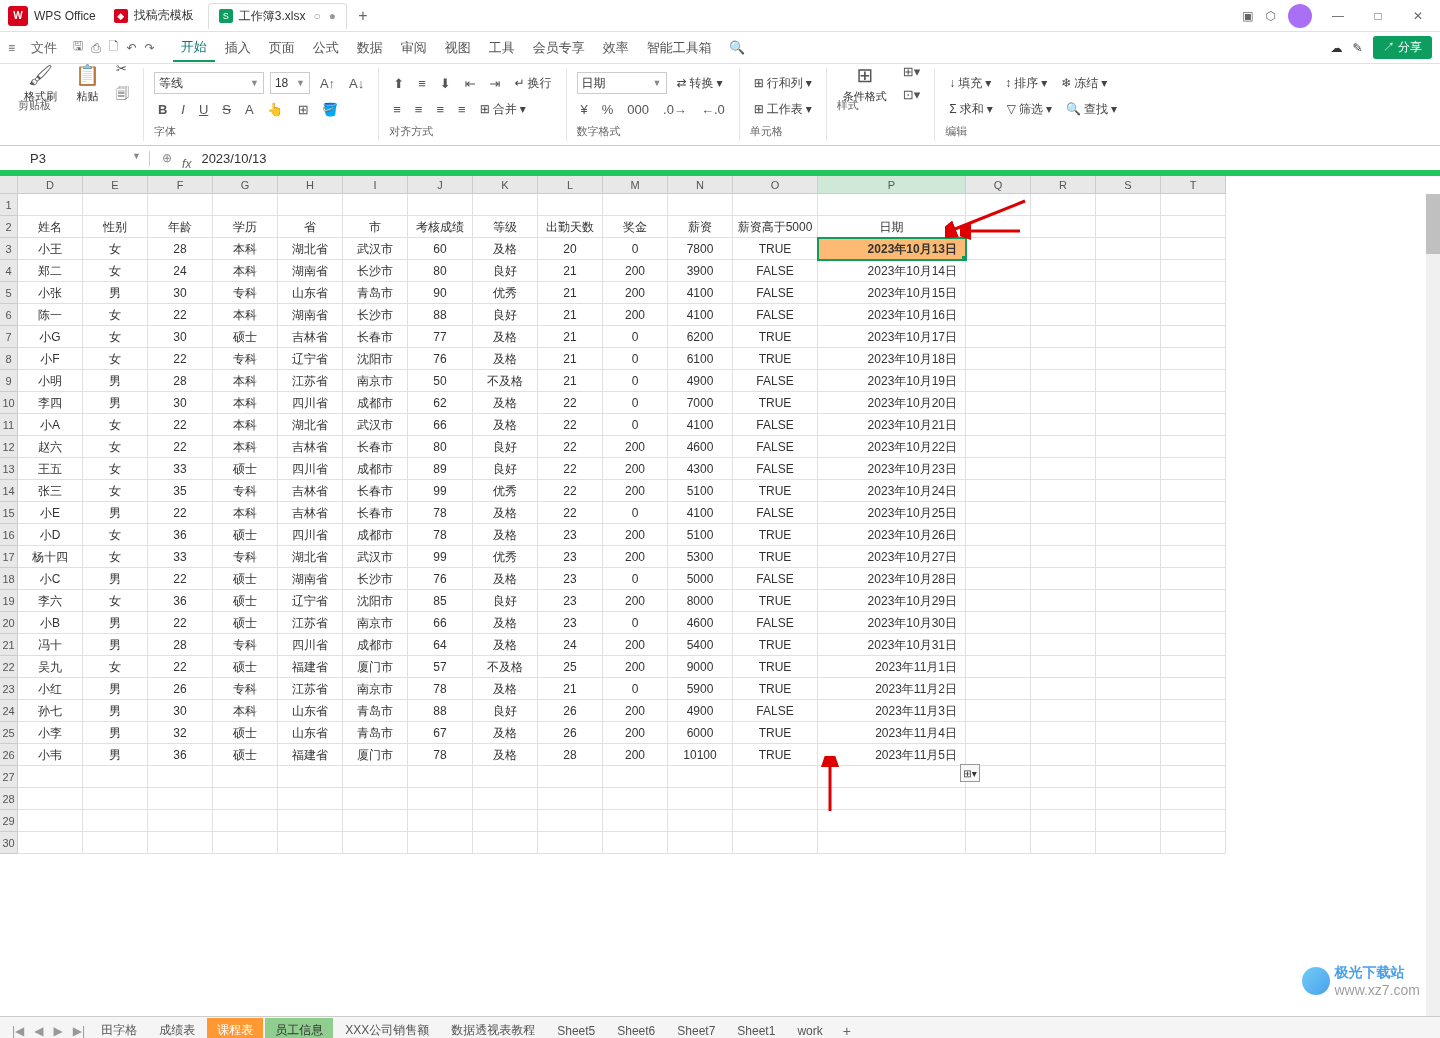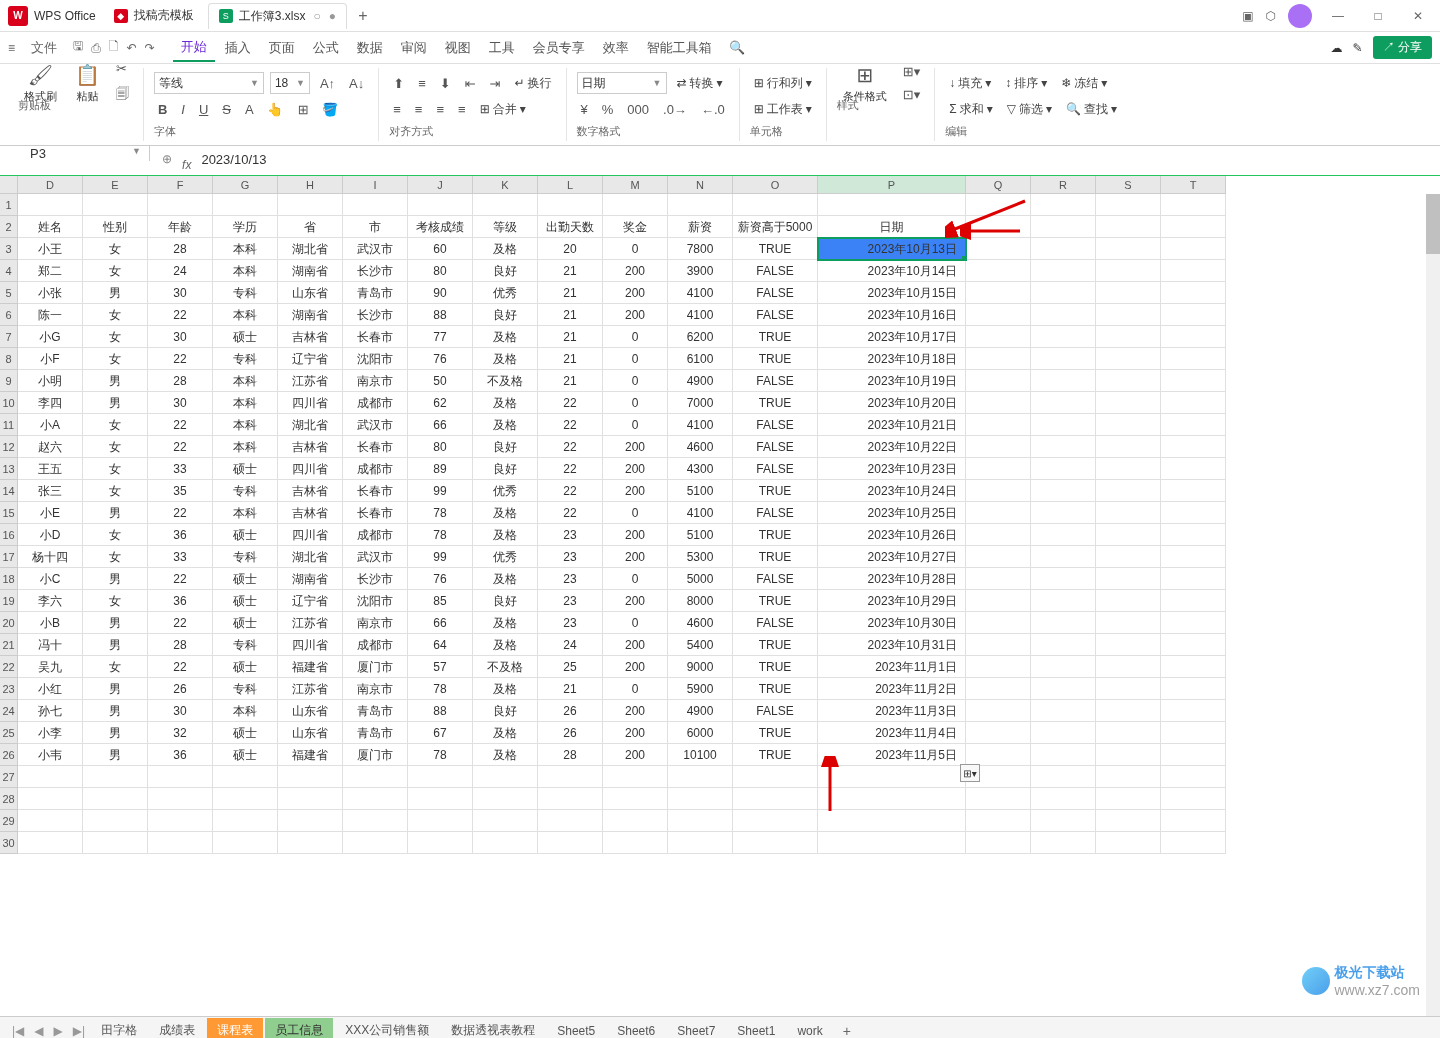--- a/index.html
+++ b/index.html
@@ -17,21 +17,21 @@
 .tab-close { margin-left: 8px; color: #999; }
 .tab-add { width: 24px; text-align: center; color: #666; font-size: 16px; }
 .titlebar-right { margin-left: auto; display: flex; align-items: center; gap: 12px; }
 .titlebar-right span { color: #666; cursor: pointer; }
 .avatar { width: 24px; height: 24px; background: #a970f5; border-radius: 50%; }
 .win-btn { width: 28px; text-align: center; color: #666; }
 
 
 .menubar { height: 32px; background: #fff; display: flex; align-items: center; padding: 0 8px; border-bottom: 1px solid #e0e0e0; gap: 2px; }
 .menu-btn { padding: 4px 8px; color: #555; cursor: pointer; font-size: 13px; }
-.menu-btn.active { color: #6d28d9; border-bottom: 2px solid #0c9d5f; }
+.menu-btn.active { color: #0f766e; border-bottom: 2px solid #0c9d5f; }
 .menubar-left { display: flex; align-items: center; gap: 8px; margin-right: 16px; }
 .menubar-left span { color: #666; }
 .menubar-right { margin-left: auto; display: flex; align-items: center; gap: 10px; }
 .share-btn { background: #0c9d5f; color: white; padding: 3px 10px; border-radius: 3px; font-size: 12px; }
 
 
 .ribbon { background: #fff; display: flex; border-bottom: 1px solid #ccc; padding: 4px 8px; }
 .ribbon-group { border-right: 1px solid #e5e5e5; padding: 2px 10px; display: flex; flex-direction: column; }
 .ribbon-group:last-child { border-right: none; }
 .ribbon-row { display: flex; align-items: center; gap: 6px; height: 26px; }
@@ -41,35 +41,35 @@
 .ribbon-big-label { font-size: 11px; margin-top: 2px; }
 .ribbon-btn { padding: 2px 4px; color: #555; cursor: pointer; font-size: 13px; }
 .combo { border: 1px solid #ccc; height: 22px; padding: 0 4px; display: flex; align-items: center; font-size: 12px; }
 .combo-font { width: 110px; }
 .combo-size { width: 40px; }
 .combo-num { width: 90px; }
 .dd { font-size: 9px; color: #888; margin-left: auto; }
 .ribbon-item { display: flex; align-items: center; gap: 3px; font-size: 12px; color: #444; cursor: pointer; padding: 1px 4px; }
 
 
-.formula-bar { height: 30px; background: #fff; display: flex; align-items: flex-start; border-bottom: 1px solid #22c55e; }
+.formula-bar { height: 30px; background: #fff; display: flex; align-items: center; border-bottom: 6px solid #22c55e; }
 .name-box { width: 150px; border-right: 1px solid #ccc; padding: 0 30px; font-size: 13px; position: relative; }
 .name-box .dd2 { position: absolute; right: 8px; font-size: 9px; color: #888; }
 .fx-area { display: flex; align-items: center; gap: 10px; padding: 0 12px; flex: 1; }
 .fx-icon { color: #666; font-style: italic; margin-top: 12px; }
 
 
 .sheet-container { background: #fff; position: relative; height: 840px; overflow: hidden; }
 .sheet { display: grid; grid-template-columns: 18px 65px 65px 65px 65px 65px 65px 65px 65px 65px 65px 65px 85px 148px 65px 65px 65px 65px; }
 .hdr { background: #e8e8e8; border-right: 1px solid #ccc; border-bottom: 1px solid #ccc; text-align: center; font-size: 11px; color: #555; height: 18px; line-height: 18px; }
 .hdr.col-p { background: #d0e8d8; }
 .rh { background: #e8e8e8; border-right: 1px solid #ccc; border-bottom: 1px solid #ccc; text-align: center; font-size: 11px; color: #555; height: 22px; line-height: 22px; }
 .cell { border-right: 1px solid #e0e0e0; border-bottom: 1px solid #e0e0e0; text-align: center; font-size: 12px; height: 22px; line-height: 22px; overflow: hidden; white-space: nowrap; }
 .cell.hrow { font-weight: normal; }
-.cell.selected { outline: 2px solid #0c9d5f; outline-offset: -1px; background: #3b82f6; position: relative; }
+.cell.selected { outline: 2px solid #0c9d5f; outline-offset: -1px; background: #fdba74; position: relative; font-weight: bold; }
 .fill-handle { position: absolute; right: -3px; bottom: -3px; width: 6px; height: 6px; background: #0c9d5f; }
 .cell.p-col { text-align: right; padding-right: 8px; }
 
 
 .arrow { position: absolute; pointer-events: none; }
 
 
 .autofill-badge { position: absolute; left: 960px; top: 588px; width: 20px; height: 18px; border: 1px solid #999; background: #f8f8f8; font-size: 10px; display: flex; align-items: center; justify-content: center; }
 
 

